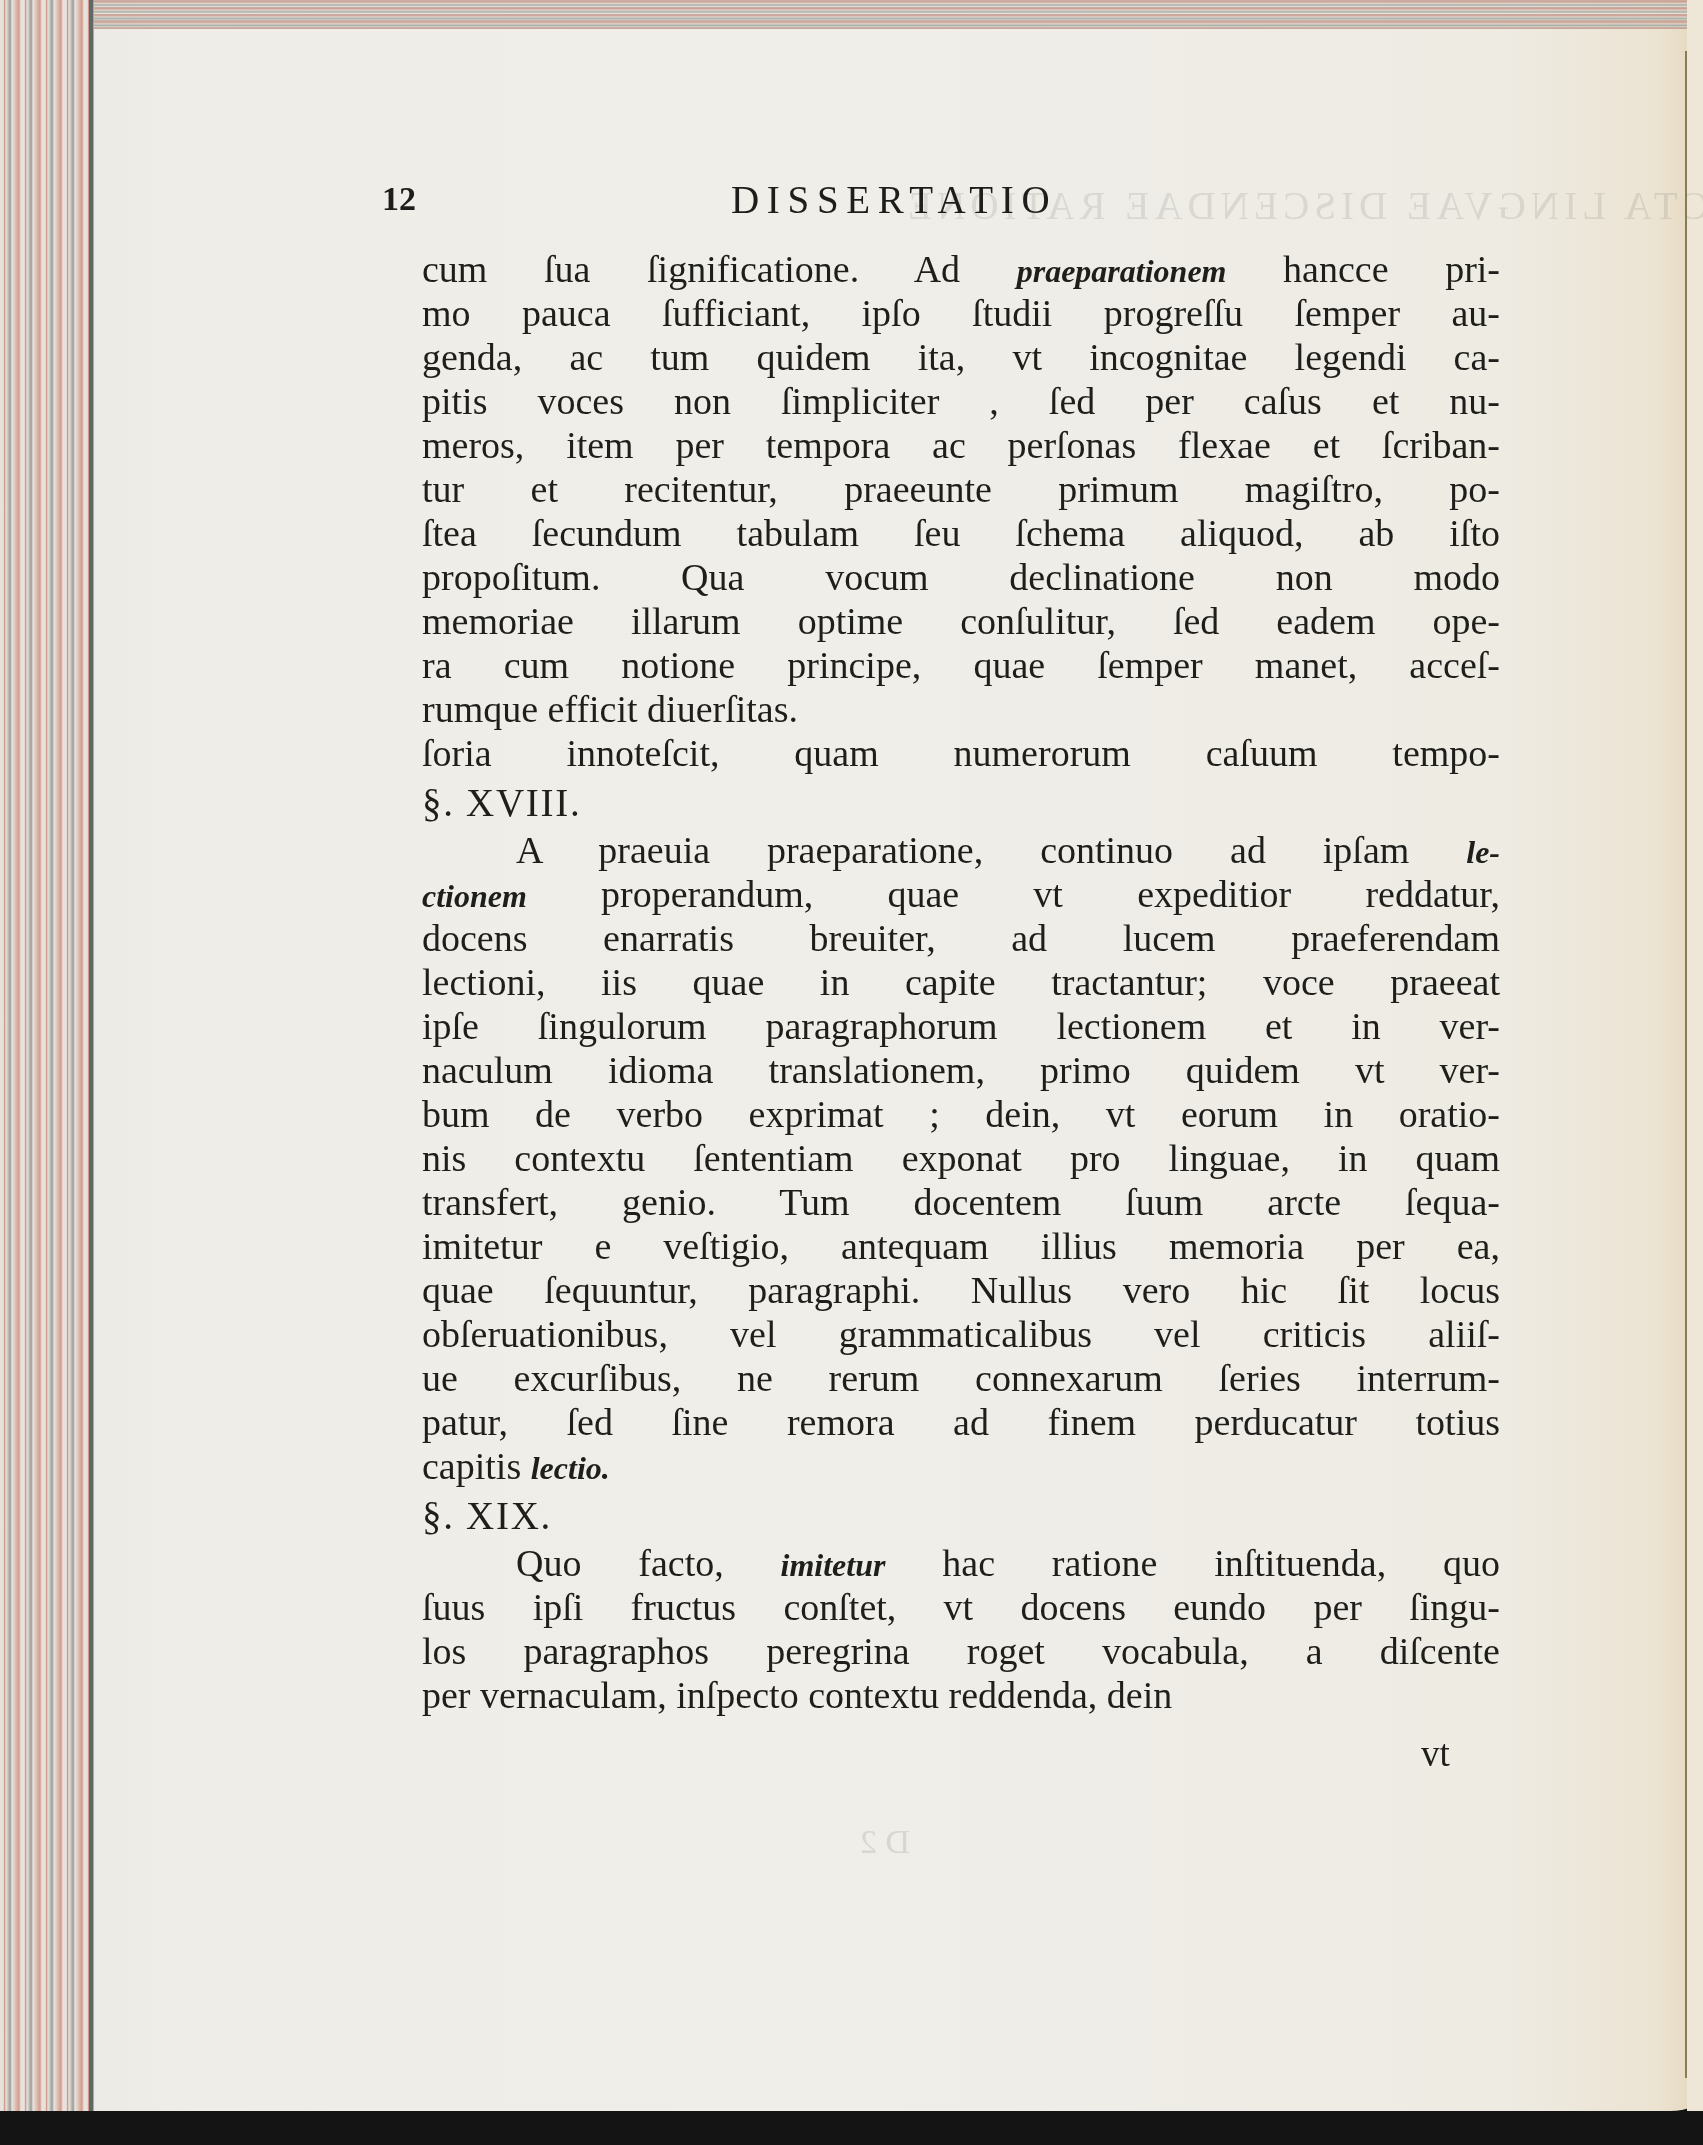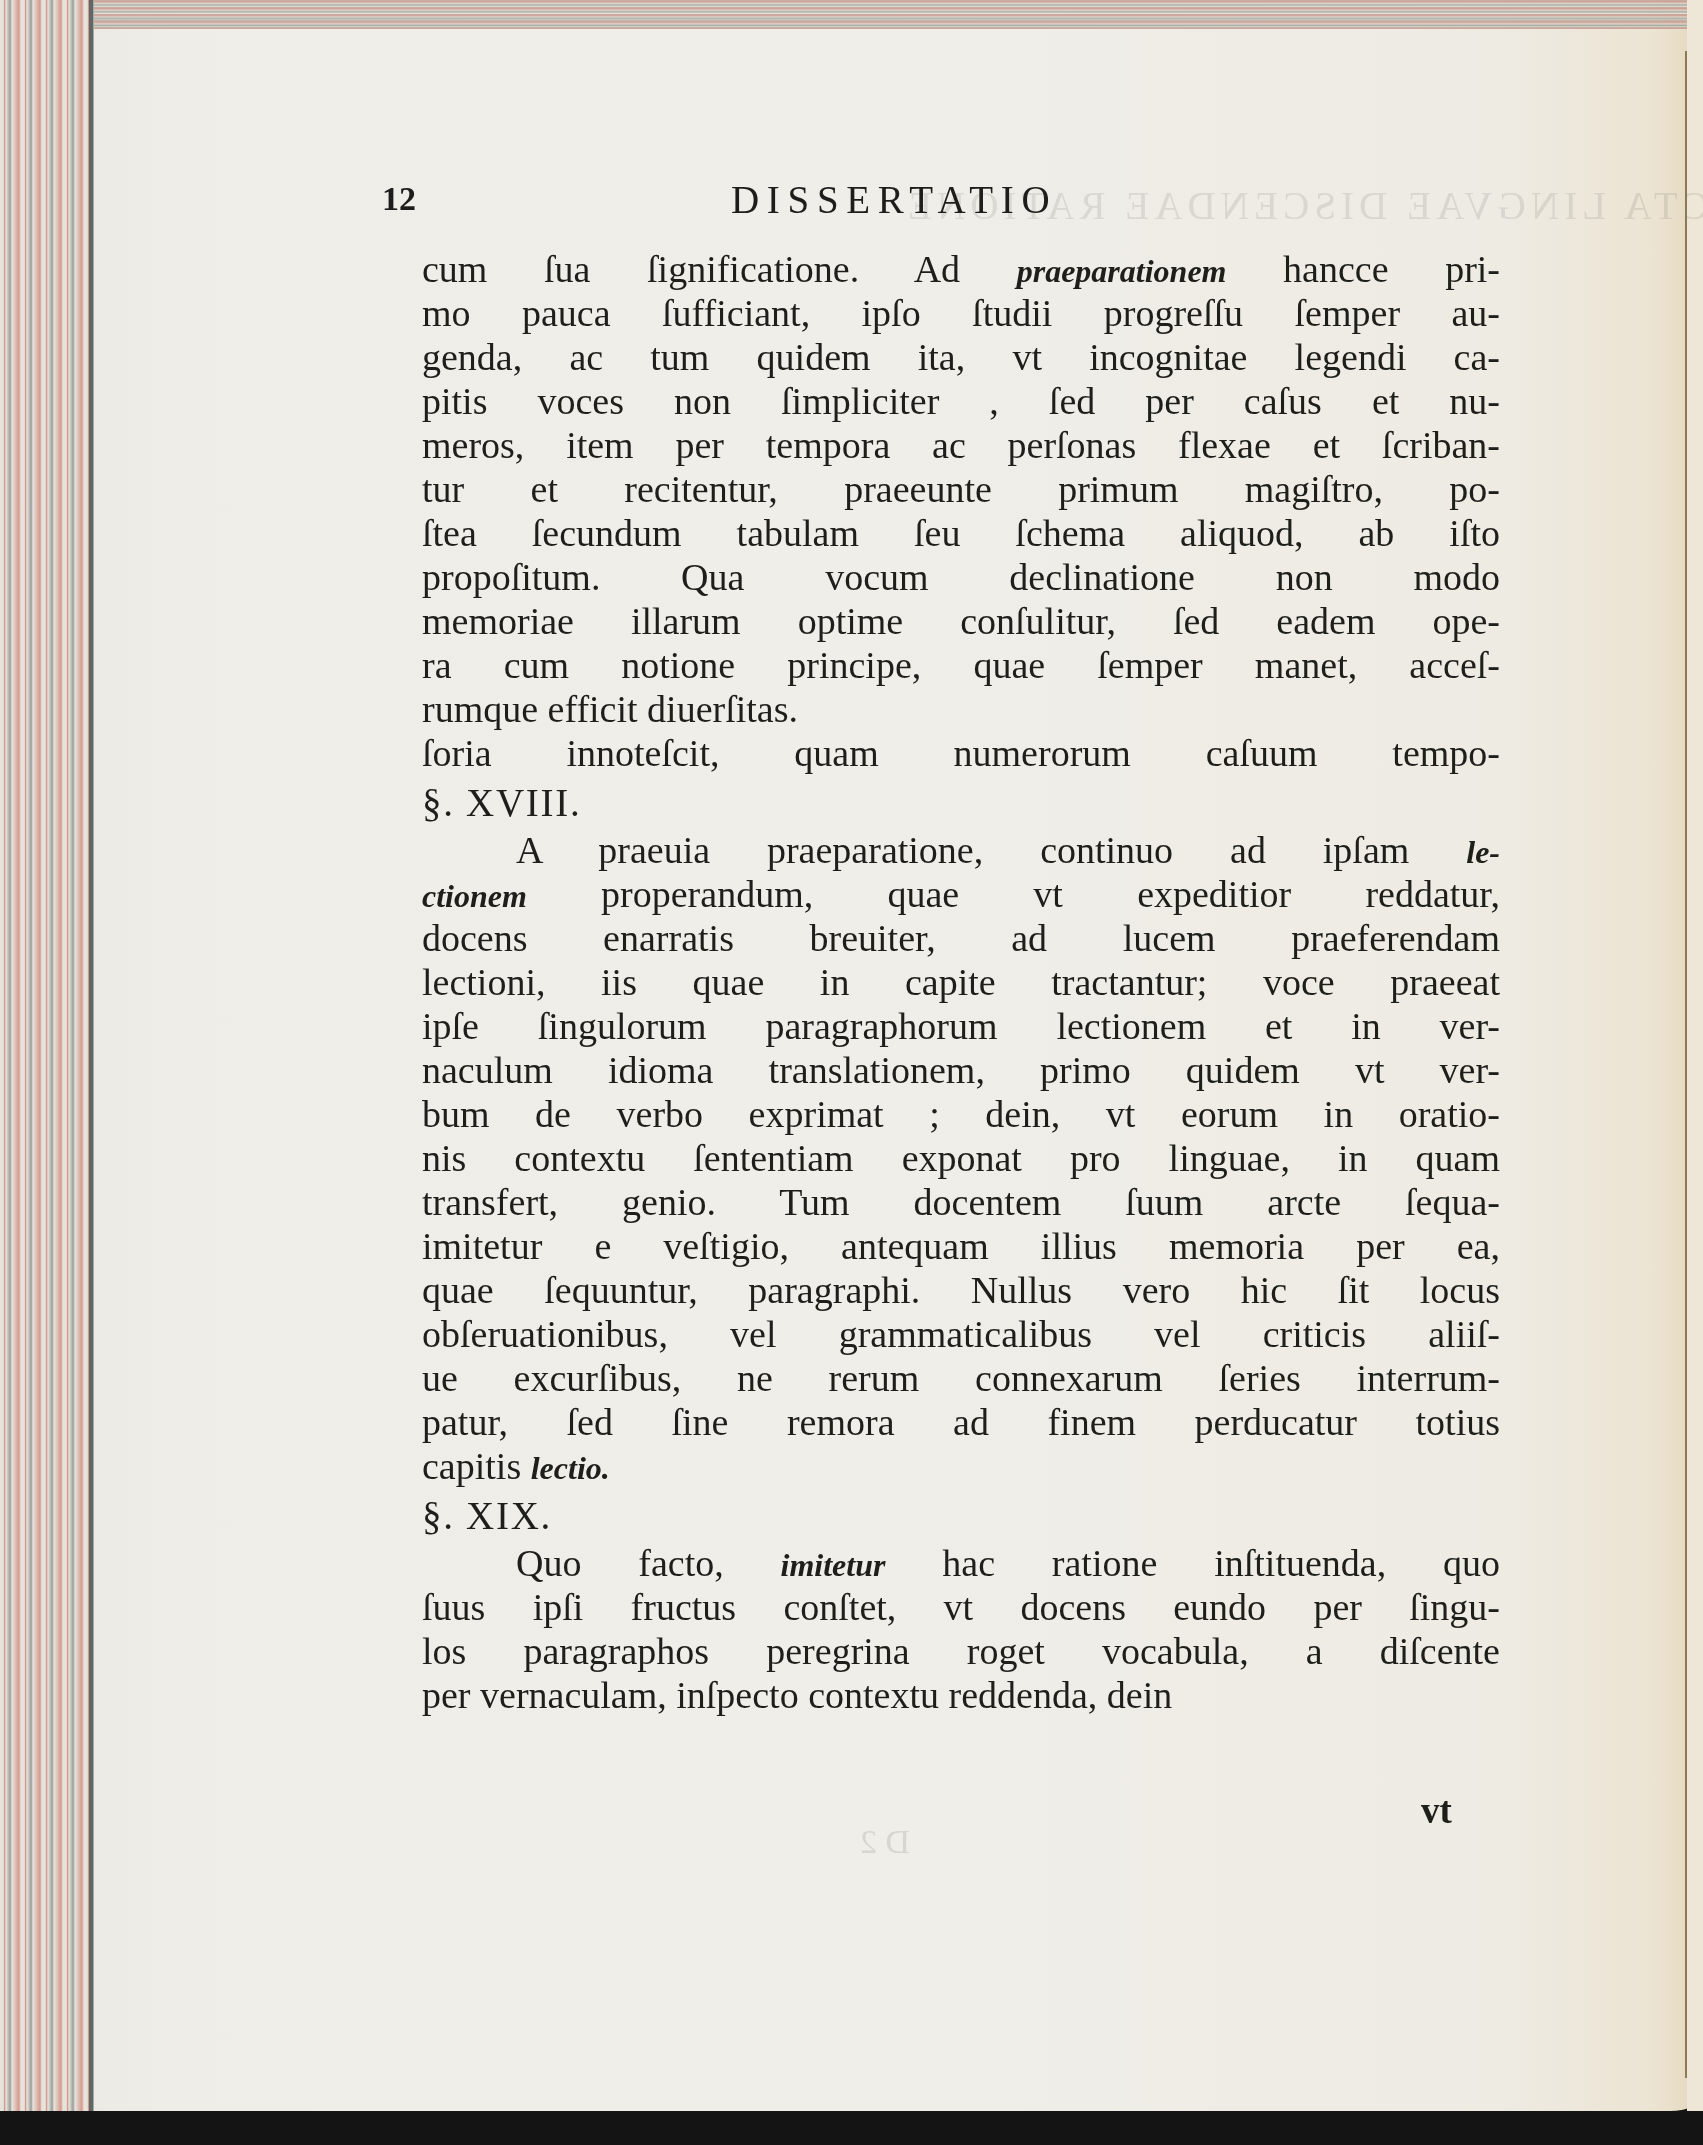--- a/index.html
+++ b/index.html
@@ -54,21 +54,21 @@
     text-align: justify; text-align-last: justify; overflow: visible;
   }
   .line.last { text-align-last: left; }
   .line.indent { padding-left: 94px; }
   .section-head {
     height: 53px; line-height: 56px; text-align: left; white-space: nowrap;
     font-size: 39px; letter-spacing: 1.7px;
   }
   .it { font-style: italic; font-size: 32px; font-weight: bold; }
   .catchword {
-    position: absolute; left: 1421px; top: 1789px; font-size: 37px; color: #1e1e1b; font-weight: bold;
+    position: absolute; left: 1421px; top: 1732px; font-size: 37px; color: #1e1e1b;
   }
   .signature {
     position: absolute; left: 860px; top: 1823px; font-size: 34px; color: rgba(120,120,115,0.2);
     transform: scaleX(-1);
   }
 </style>
 </head>
 <body>
 
 <div class="page">

